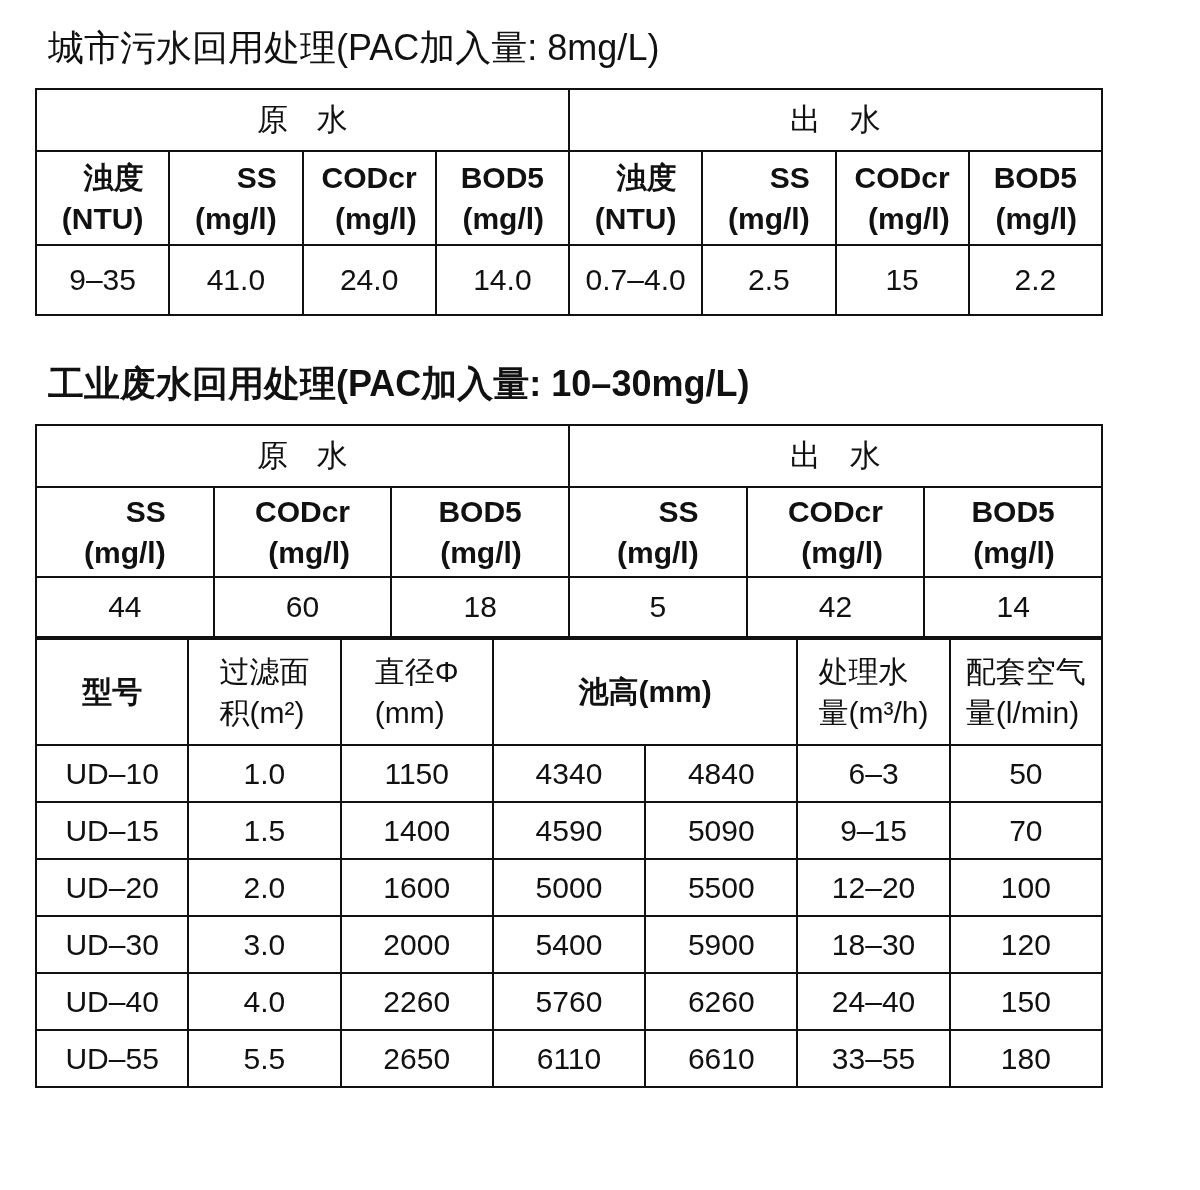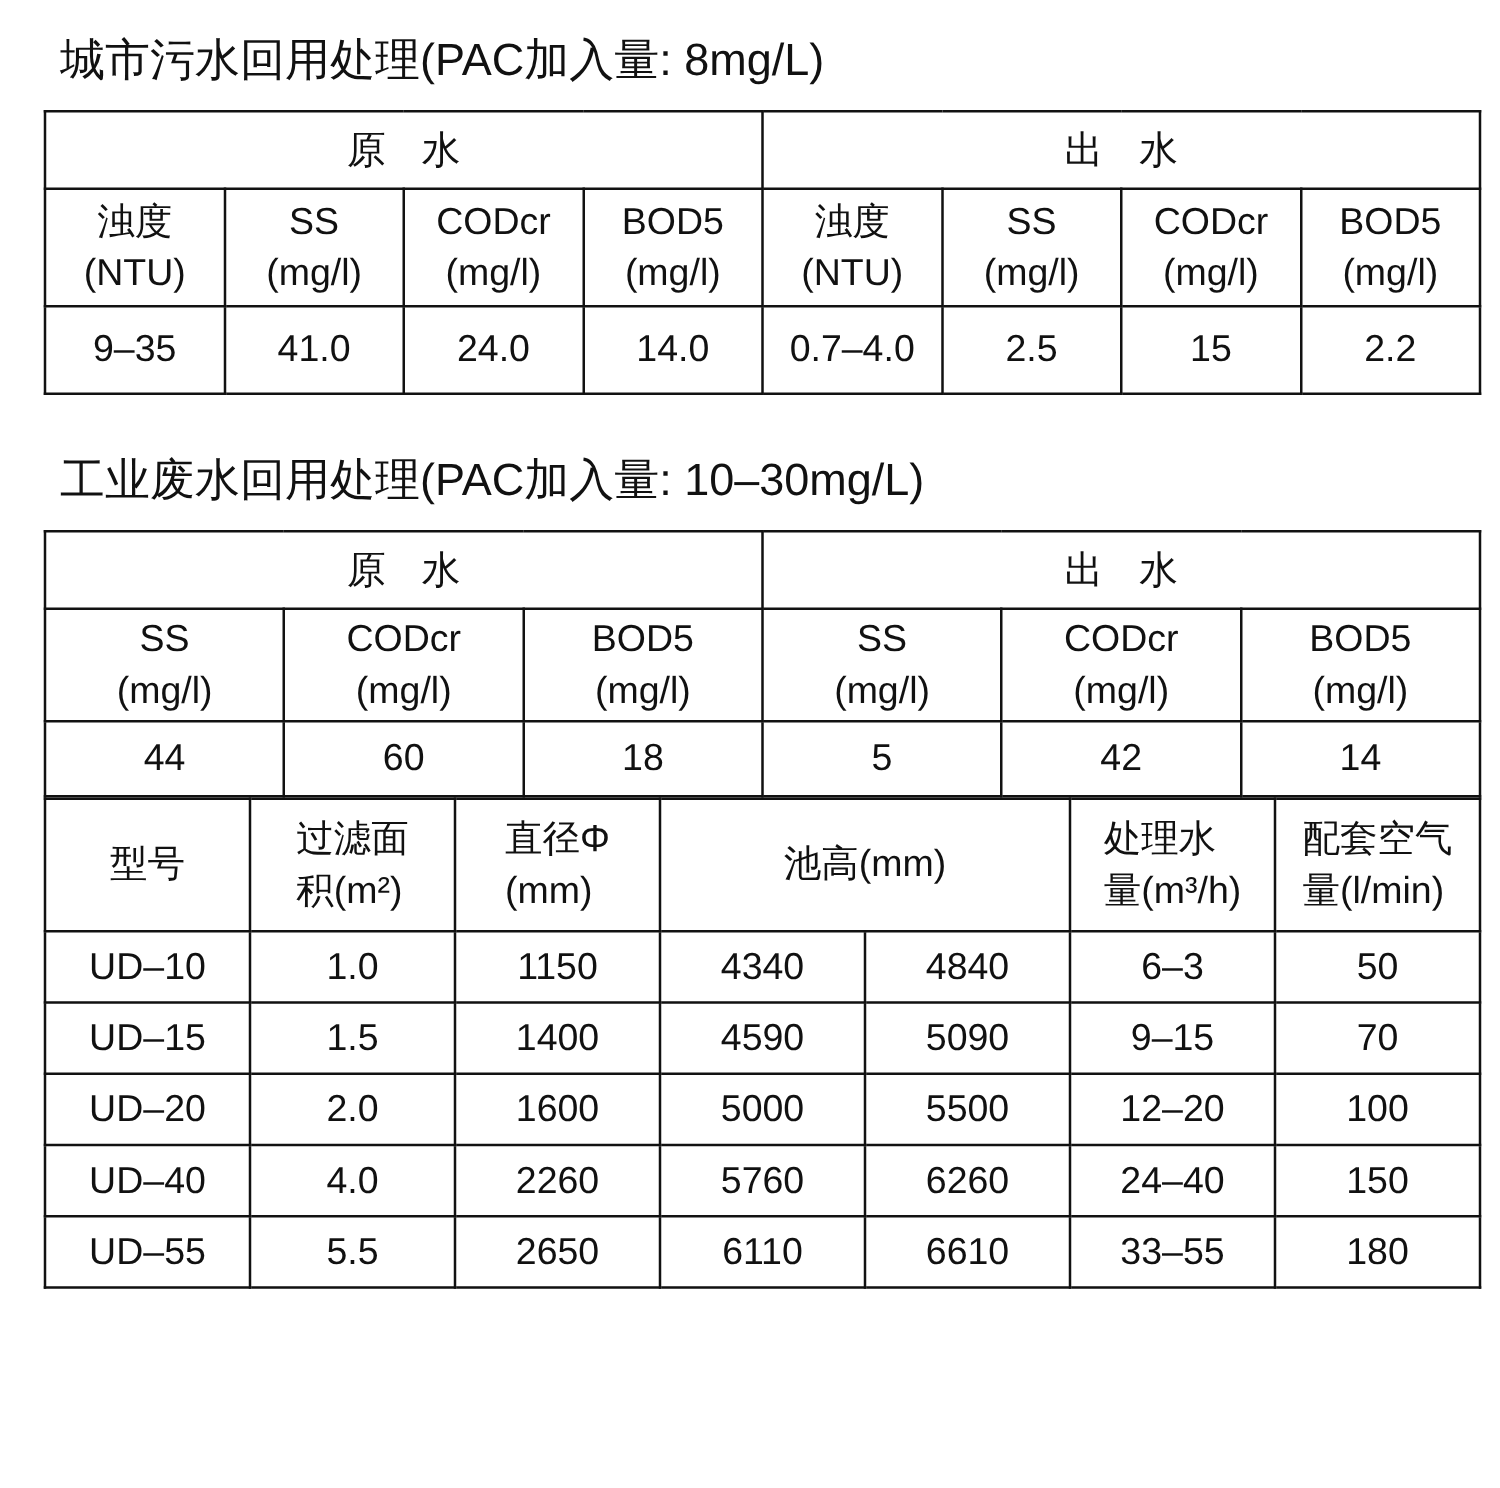--- a/index.html
+++ b/index.html
@@ -20,27 +20,27 @@
   }
   .section { margin: 0; }
   .section-title {
     font-size: 36px;
     font-weight: 400;
     margin: 0 0 15px 0;
     padding-left: 13px;
     white-space: nowrap;
   }
   .sec-1 .section-title { margin-top: 0; }
-  .sec-2 .section-title { margin-top: 44px; }
+  .sec-2 .section-title { margin-top: 44px; font-weight: bold; }
   .sec-3 .section-title { margin-top: 40px; margin-bottom: 20px; }
 
   table.data-table {
     border-collapse: collapse;
     table-layout: fixed;
-    width: 1150px;
+    width: 1068px;
     text-align: center;
     font-size: 30px;
   }
   .data-table th, .data-table td {
     border: 2px solid #111111;
     font-weight: 400;
     padding: 0;
     overflow: hidden;
   }
   
@@ -52,21 +52,21 @@
   
   .t1 th.ch { height: 92px; }
   .t2 th.ch { height: 88px; }
   .t3 th.ch { height: 104px; }
   .t1 td { height: 68px; }
   .t2 td { height: 58px; }
   .t3 td { height: 55px; }
 
   .wrap { display: inline-block; vertical-align: middle; }
   .wrap .ln { display: block; line-height: 1.38; }
-  .wrap.center .ln { text-align: center; }
+  .wrap.center .ln { text-align: right; font-weight: bold; }
   .wrap.block .ln { text-align: left; }
 </style>
 </head>
 <body>
 
 <div class="page">
 
   <div class="section sec-1">
     <h2 class="section-title">城市污水回用处理(PAC加入量: 8mg/L)</h2>
     <table class="data-table t1" data-table="0">
@@ -186,20 +186,29 @@
           <tr>
             <td>UD–20</td>
             <td>2.0</td>
             <td>1600</td>
             <td>5000</td>
             <td>5500</td>
             <td>12–20</td>
             <td>100</td>
           </tr>
           <tr>
+            <td>UD–30</td>
+            <td>3.0</td>
+            <td>2000</td>
+            <td>5400</td>
+            <td>5900</td>
+            <td>18–30</td>
+            <td>120</td>
+          </tr>
+          <tr>
             <td>UD–40</td>
             <td>4.0</td>
             <td>2260</td>
             <td>5760</td>
             <td>6260</td>
             <td>24–40</td>
             <td>150</td>
           </tr>
           <tr>
             <td>UD–55</td>

